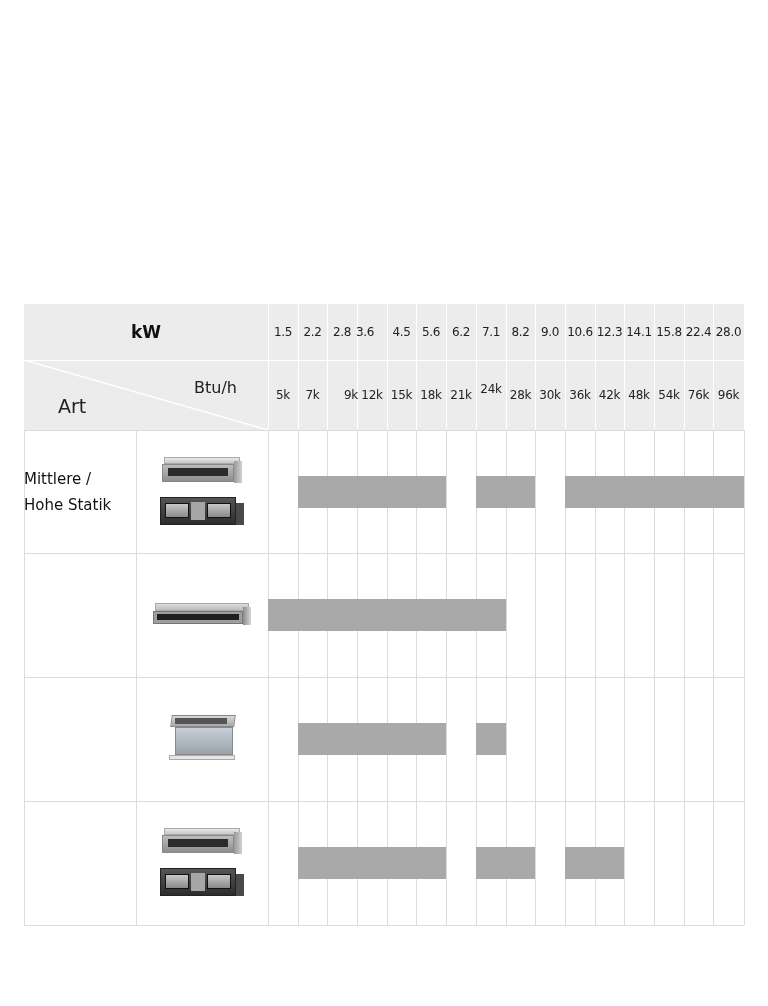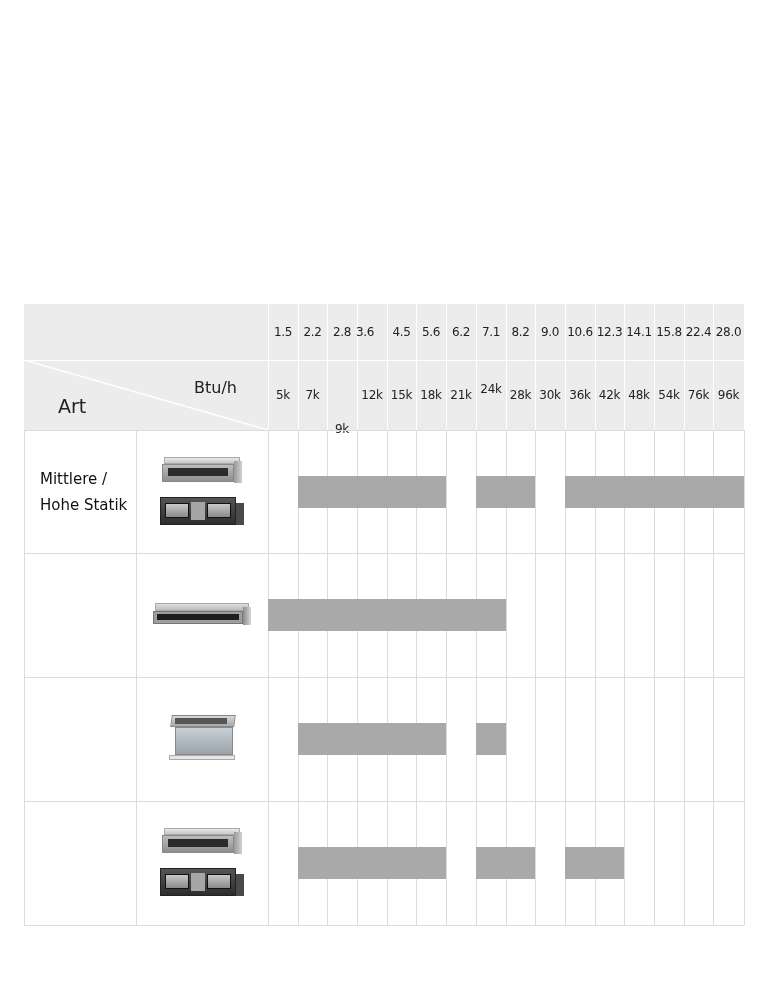--- a/index.html
+++ b/index.html
@@ -17,21 +17,21 @@
   .art-label { position: absolute; left: 34px; top: 91px; font-size: 19px; color: #222; }
   .diag { position: absolute; left: 0; top: 56px; width: 244px; height: 70px; }
 
   .col-head { position: absolute; font-size: 12px; color: #222; display: flex; align-items: center; justify-content: center; letter-spacing: -0.3px; }
 
   
   .grid-v { position: absolute; width: 1px; background: #dcdcdc; }
   .grid-h { position: absolute; height: 1px; background: #dcdcdc; }
 
   .row-label { position: absolute; left: 0; width: 112px; display: flex; align-items: center; justify-content: center; text-align: left; font-size: 15px; color: #111; line-height: 26px; }
-  .row-label.left { justify-content: flex-start; padding-left: 16px; }
+  .row-label.left { justify-content: flex-start; padding-left: 0; }
   .row-img { position: absolute; left: 112px; width: 132px; display: flex; flex-direction: column; align-items: center; justify-content: center; gap: 12px; }
 
   .bar { position: absolute; height: 32px; background: #a9a9a9; }
 
   
   .unit { position: relative; }
   .unit-silver { width: 80px; height: 28px; }
   .unit-silver .top { position: absolute; left: 2px; top: 0; width: 76px; height: 7px; background: linear-gradient(#e8e8e8, #c8c8c8); border: 1px solid #aaa; }
   .unit-silver .front { position: absolute; left: 0; top: 7px; width: 72px; height: 18px; background: linear-gradient(#bdbdbd, #8e8e8e); border: 1px solid #888; }
   .unit-silver .slot { position: absolute; left: 6px; top: 11px; width: 60px; height: 8px; background: #2b2b2b; }
@@ -56,20 +56,21 @@
   .unit-built .base { position: absolute; left: 2px; top: 40px; width: 66px; height: 5px; background: #e6e6e6; border: 1px solid #aaa; }
 </style>
 </head>
 <body>
 
 <div id="chart">
   <div class="hdr-bg"></div>
   <svg class="diag" viewBox="0 0 244 70" preserveAspectRatio="none">
     <line x1="0" y1="0" x2="244" y2="70" stroke="#ffffff" stroke-width="1.5"></line>
   </svg>
+  <div class="kw-label">kW</div>
   <div class="btu-label">Btu/h</div>
   <div class="art-label">Art</div>
   <div id="dyn"></div>
 <div class="hdr-line" style="left: 0px; top: 56px; width: 720px; height: 1px;"></div>
     <div class="hdr-line" style="left: 244px; top: 0px; width: 1px; height: 126px;"></div>
     <div class="hdr-line" style="left: 274px; top: 0px; width: 1px; height: 126px;"></div>
     <div class="hdr-line" style="left: 303px; top: 0px; width: 1px; height: 126px;"></div>
     <div class="hdr-line" style="left: 333px; top: 0px; width: 1px; height: 126px;"></div>
     <div class="hdr-line" style="left: 363px; top: 0px; width: 1px; height: 126px;"></div>
     <div class="hdr-line" style="left: 392px; top: 0px; width: 1px; height: 126px;"></div>
@@ -94,21 +95,21 @@
     <div class="col-head" style="left: 482px; top: 0px; width: 29px; height: 56px;">8.2</div>
     <div class="col-head" style="left: 511px; top: 0px; width: 30px; height: 56px;">9.0</div>
     <div class="col-head" style="left: 541px; top: 0px; width: 30px; height: 56px;">10.6</div>
     <div class="col-head" style="left: 571px; top: 0px; width: 29px; height: 56px;">12.3</div>
     <div class="col-head" style="left: 600px; top: 0px; width: 30px; height: 56px;">14.1</div>
     <div class="col-head" style="left: 630px; top: 0px; width: 30px; height: 56px;">15.8</div>
     <div class="col-head" style="left: 660px; top: 0px; width: 29px; height: 56px;">22.4</div>
     <div class="col-head" style="left: 689px; top: 0px; width: 31px; height: 56px;">28.0</div>
     <div class="col-head" style="left: 244px; top: 56px; width: 30px; height: 70px;">5k</div>
     <div class="col-head" style="left: 274px; top: 56px; width: 29px; height: 70px;">7k</div>
-    <div class="col-head" style="left: 303px; top: 56px; width: 30px; height: 70px; margin-top: 34px;">9k</div>
+    <div class="col-head" style="left: 312px; top: 56px; width: 30px; height: 70px;">9k</div>
     <div class="col-head" style="left: 333px; top: 56px; width: 30px; height: 70px;">12k</div>
     <div class="col-head" style="left: 363px; top: 56px; width: 29px; height: 70px;">15k</div>
     <div class="col-head" style="left: 392px; top: 56px; width: 30px; height: 70px;">18k</div>
     <div class="col-head" style="left: 422px; top: 56px; width: 30px; height: 70px;">21k</div>
     <div class="col-head" style="left: 452px; top: 56px; width: 30px; height: 58px;">24k</div>
     <div class="col-head" style="left: 482px; top: 56px; width: 29px; height: 70px;">28k</div>
     <div class="col-head" style="left: 511px; top: 56px; width: 30px; height: 70px;">30k</div>
     <div class="col-head" style="left: 541px; top: 56px; width: 30px; height: 70px; text-align: right;">36k</div>
     <div class="col-head" style="left: 571px; top: 56px; width: 29px; height: 70px;">42k</div>
     <div class="col-head" style="left: 600px; top: 56px; width: 30px; height: 70px;">48k</div>

